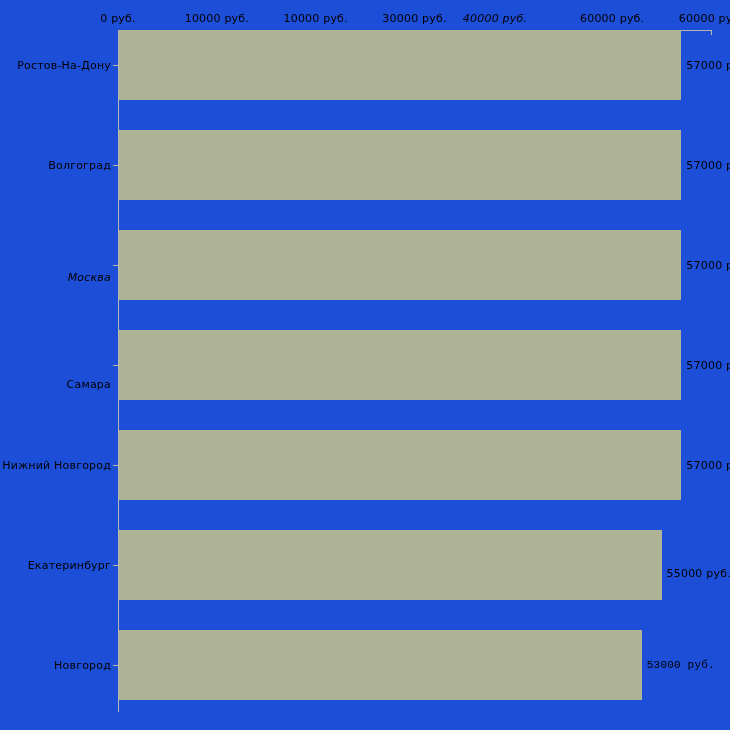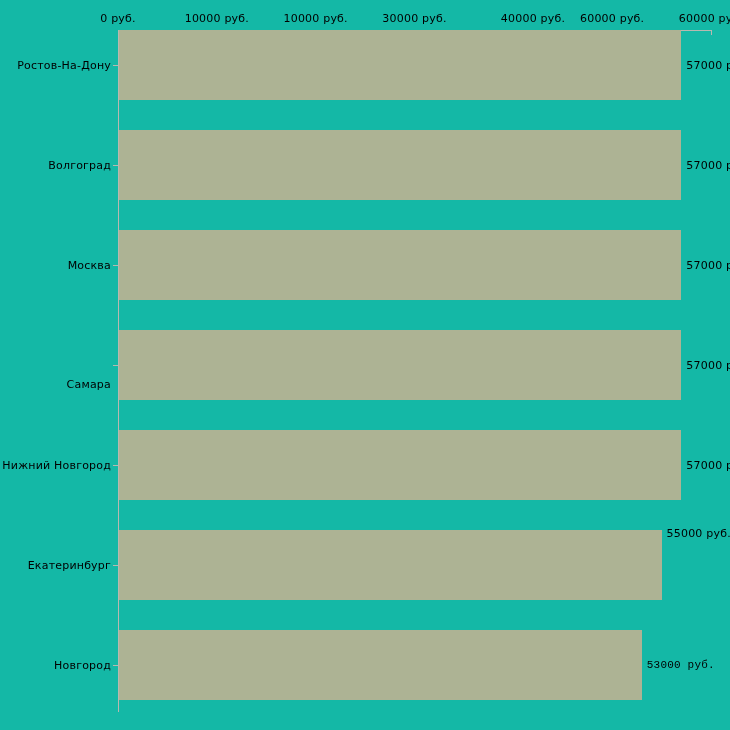--- a/index.html
+++ b/index.html
@@ -11,21 +11,21 @@
     width: 730px;
     height: 730px;
     font-family: "DejaVu Sans", sans-serif;
     overflow: hidden;
   }
 
   #chart-root {
     position: relative;
     width: 730px;
     height: 730px;
-    background: #14b8a6;
+    background: #1d4ed8;
     overflow: hidden;
   }
 
   
   .x-axis-line {
     position: absolute;
     left: 118px;
     top: 30px;
     width: 593px;
     height: 1px;
@@ -101,33 +101,33 @@
   <div id="x-ticks">
       <div class="x-tick-mark" style="left: 118px;"></div>
       <div class="x-tick-label" style="left: 118px;">0 руб.</div>
       <div class="x-tick-mark" style="left: 216.833px;"></div>
       <div class="x-tick-label" style="left: 216.833px;">10000 руб.</div>
       <div class="x-tick-mark" style="left: 315.667px;"></div>
       <div class="x-tick-label" style="left: 315.667px;">10000 руб.</div>
       <div class="x-tick-mark" style="left: 414.5px;"></div>
       <div class="x-tick-label" style="left: 414.5px;">30000 руб.</div>
       <div class="x-tick-mark" style="left: 513.333px;"></div>
-      <div class="x-tick-label" style="left: 533px;">40000 руб.</div>
+      <div class="x-tick-label" style="left: 495px; font-style: italic;">40000 руб.</div>
       <div class="x-tick-mark" style="left: 612.167px;"></div>
       <div class="x-tick-label" style="left: 612.167px;">60000 руб.</div>
       <div class="x-tick-mark" style="left: 711px;"></div>
       <div class="x-tick-label" style="left: 711px;">60000 руб.</div>
     </div>
   <div id="y-ticks">
       <div class="y-tick-mark" style="top: 65px;"></div>
       <div class="y-tick-label" style="top: 65px;">Ростов-На-Дону</div>
       <div class="y-tick-mark" style="top: 165px;"></div>
       <div class="y-tick-label" style="top: 165px;">Волгоград</div>
       <div class="y-tick-mark" style="top: 265px;"></div>
-      <div class="y-tick-label" style="top: 265px;">Москва</div>
+      <div class="y-tick-label" style="top: 277px; font-style: italic;">Москва</div>
       <div class="y-tick-mark" style="top: 365px;"></div>
       <div class="y-tick-label" style="top: 384px;">Самара</div>
       <div class="y-tick-mark" style="top: 465px;"></div>
       <div class="y-tick-label" style="top: 465px;">Нижний Новгород</div>
       <div class="y-tick-mark" style="top: 565px;"></div>
       <div class="y-tick-label" style="top: 565px; padding-left: 44px;">Екатеринбург</div>
       <div class="y-tick-mark" style="top: 665px;"></div>
       <div class="y-tick-label" style="top: 665px;">Новгород</div>
     </div>
   <div id="bars">
@@ -135,18 +135,18 @@
       <div class="bar-value-label" style="left: 686.35px; top: 65px;">57000 руб.</div>
       <div class="bar" style="top: 130px; height: 70px; width: 562.35px; background: rgb(173, 179, 148);"></div>
       <div class="bar-value-label" style="left: 686.35px; top: 165px;">57000 руб.</div>
       <div class="bar" style="top: 230px; height: 70px; width: 562.35px; background: rgb(173, 179, 148);"></div>
       <div class="bar-value-label" style="left: 686.35px; top: 265px;">57000 руб.</div>
       <div class="bar" style="top: 330px; height: 70px; width: 562.35px; background: rgb(173, 179, 148);"></div>
       <div class="bar-value-label" style="left: 686.35px; top: 365px;">57000 руб.</div>
       <div class="bar" style="top: 430px; height: 70px; width: 562.35px; background: rgb(173, 179, 148);"></div>
       <div class="bar-value-label" style="left: 686.35px; top: 465px;">57000 руб.</div>
       <div class="bar" style="top: 530px; height: 70px; width: 542.583px; background: rgb(173, 179, 148);"></div>
-      <div class="bar-value-label" style="left: 666.583px; top: 533px;">55000 руб.</div>
+      <div class="bar-value-label" style="left: 666.583px; top: 573px;">55000 руб.</div>
       <div class="bar" style="top: 630px; height: 70px; width: 522.817px; background: rgb(173, 179, 148);"></div>
       <div class="bar-value-label" style="left: 646.817px; top: 665px; font-family: Liberation Mono, monospace;">53000 руб.</div>
     </div>
 
 </div>
 
 </body></html>

